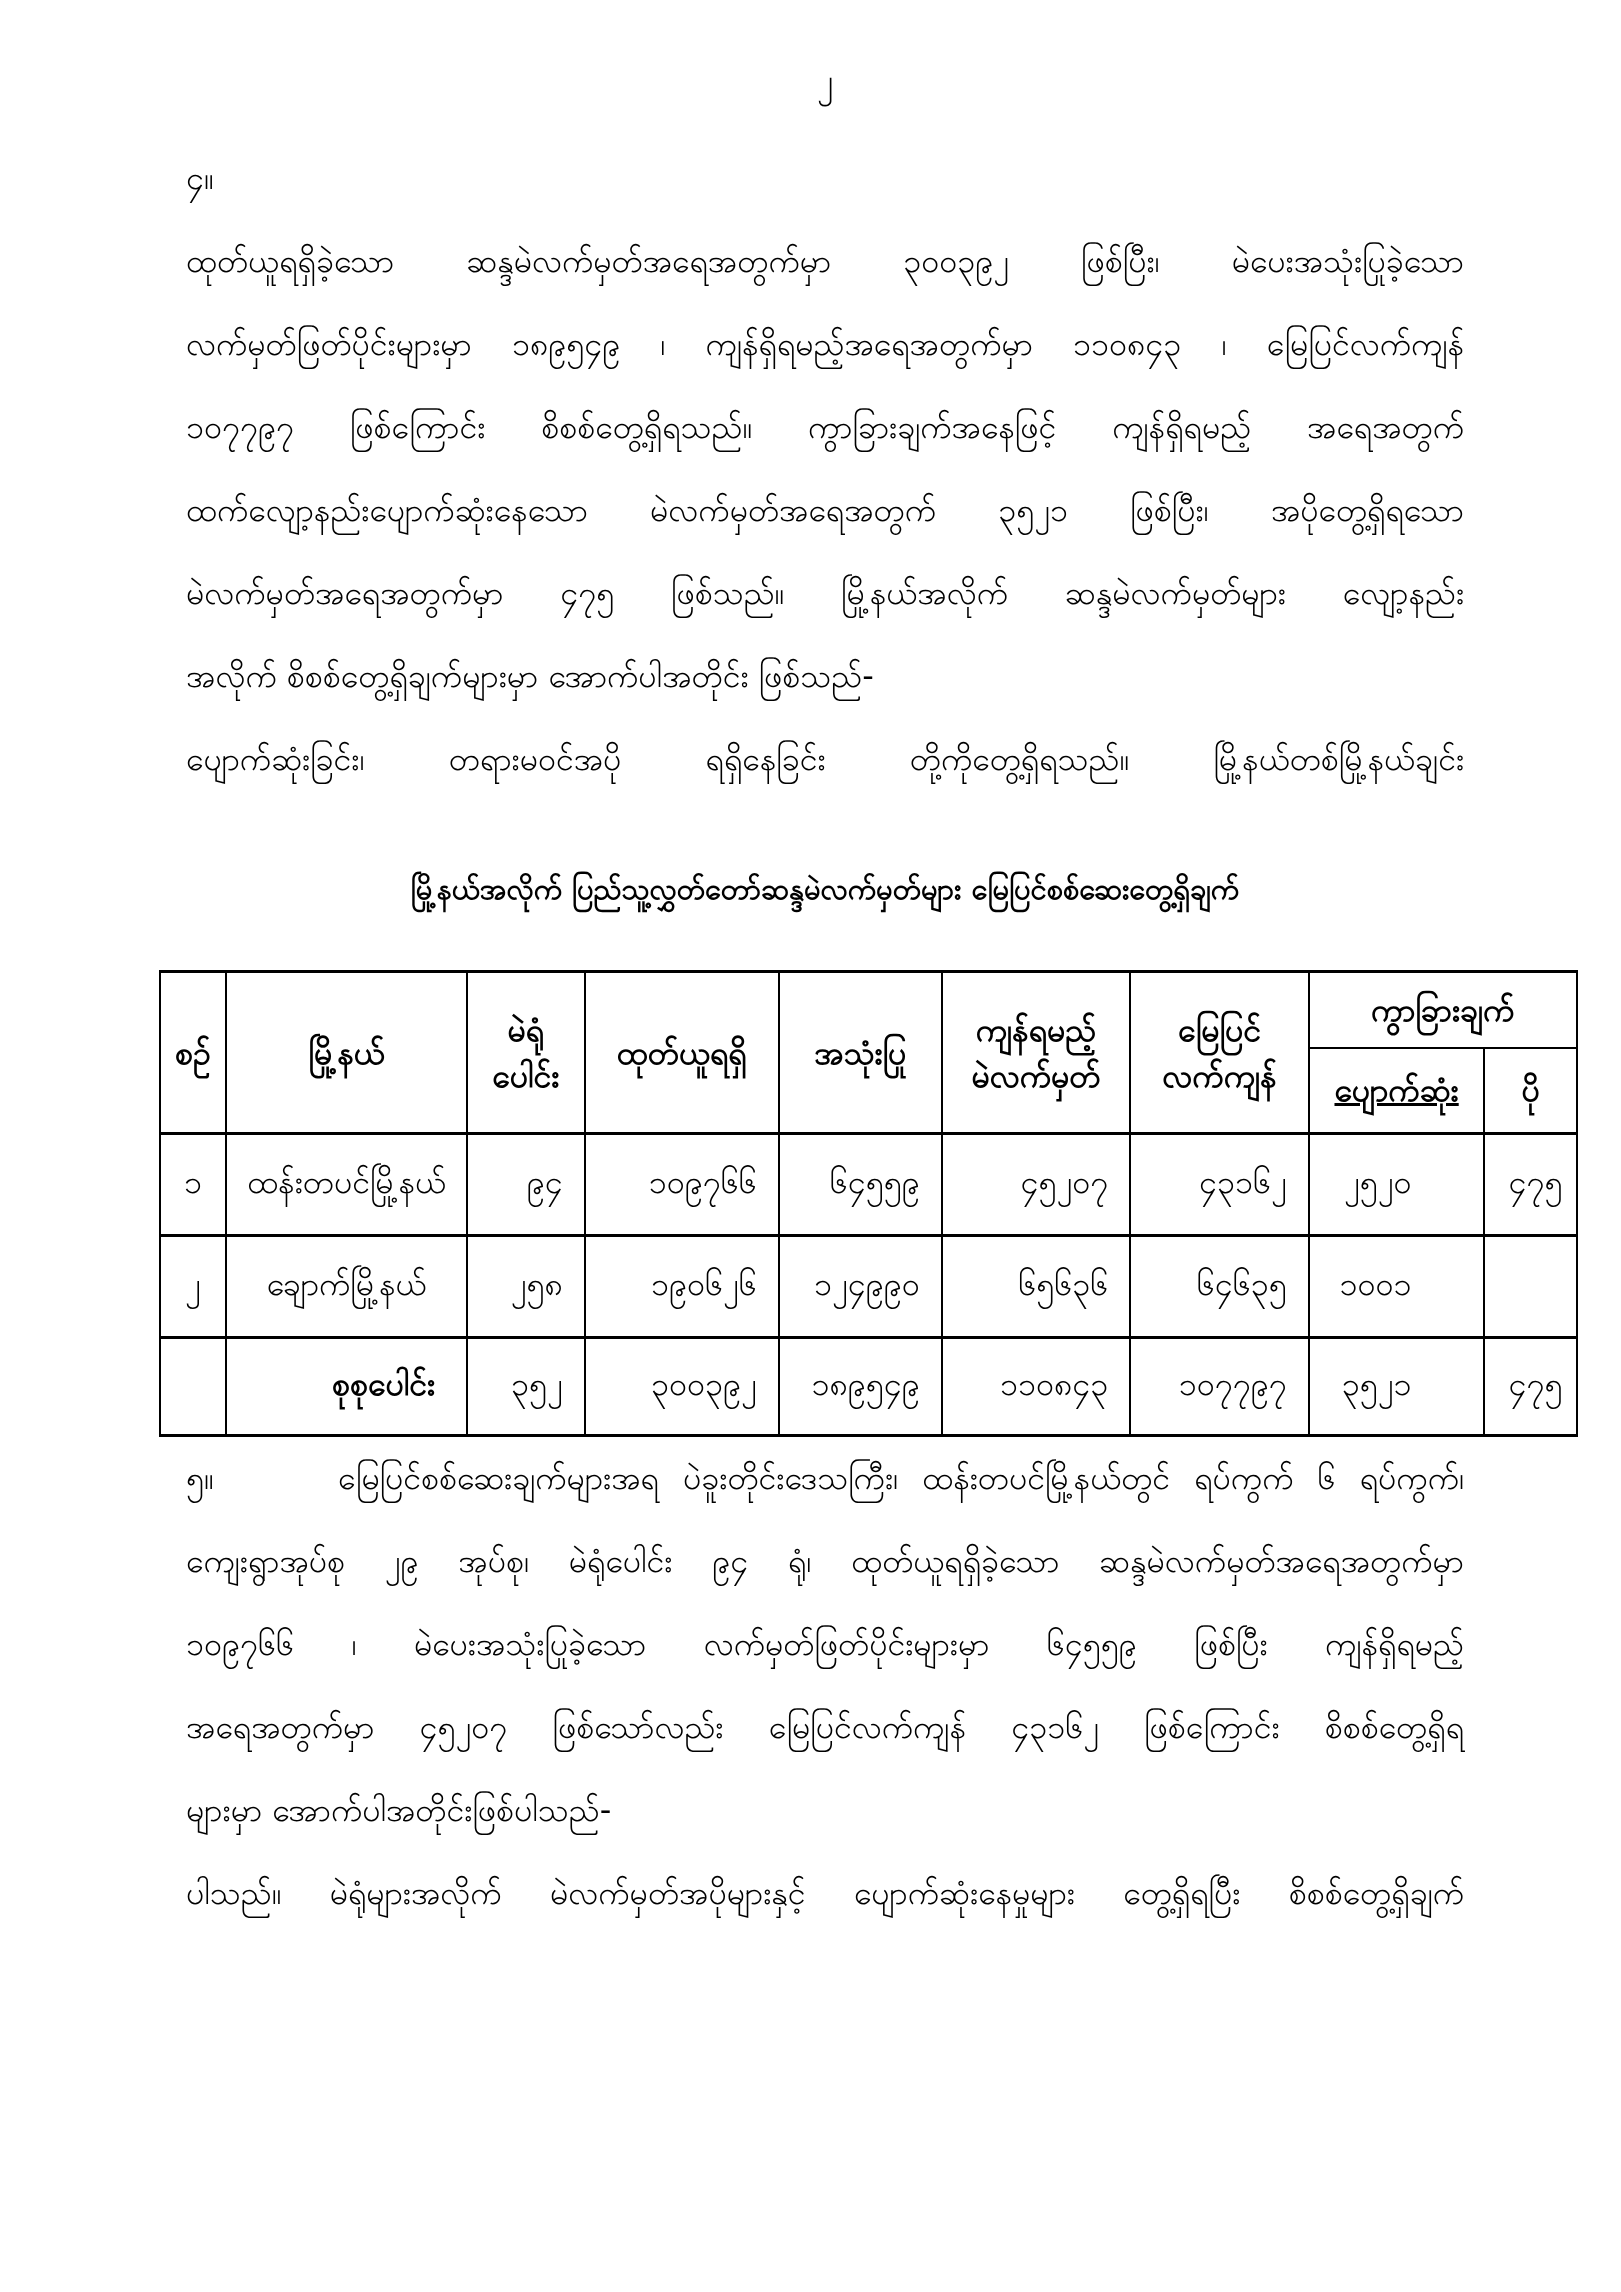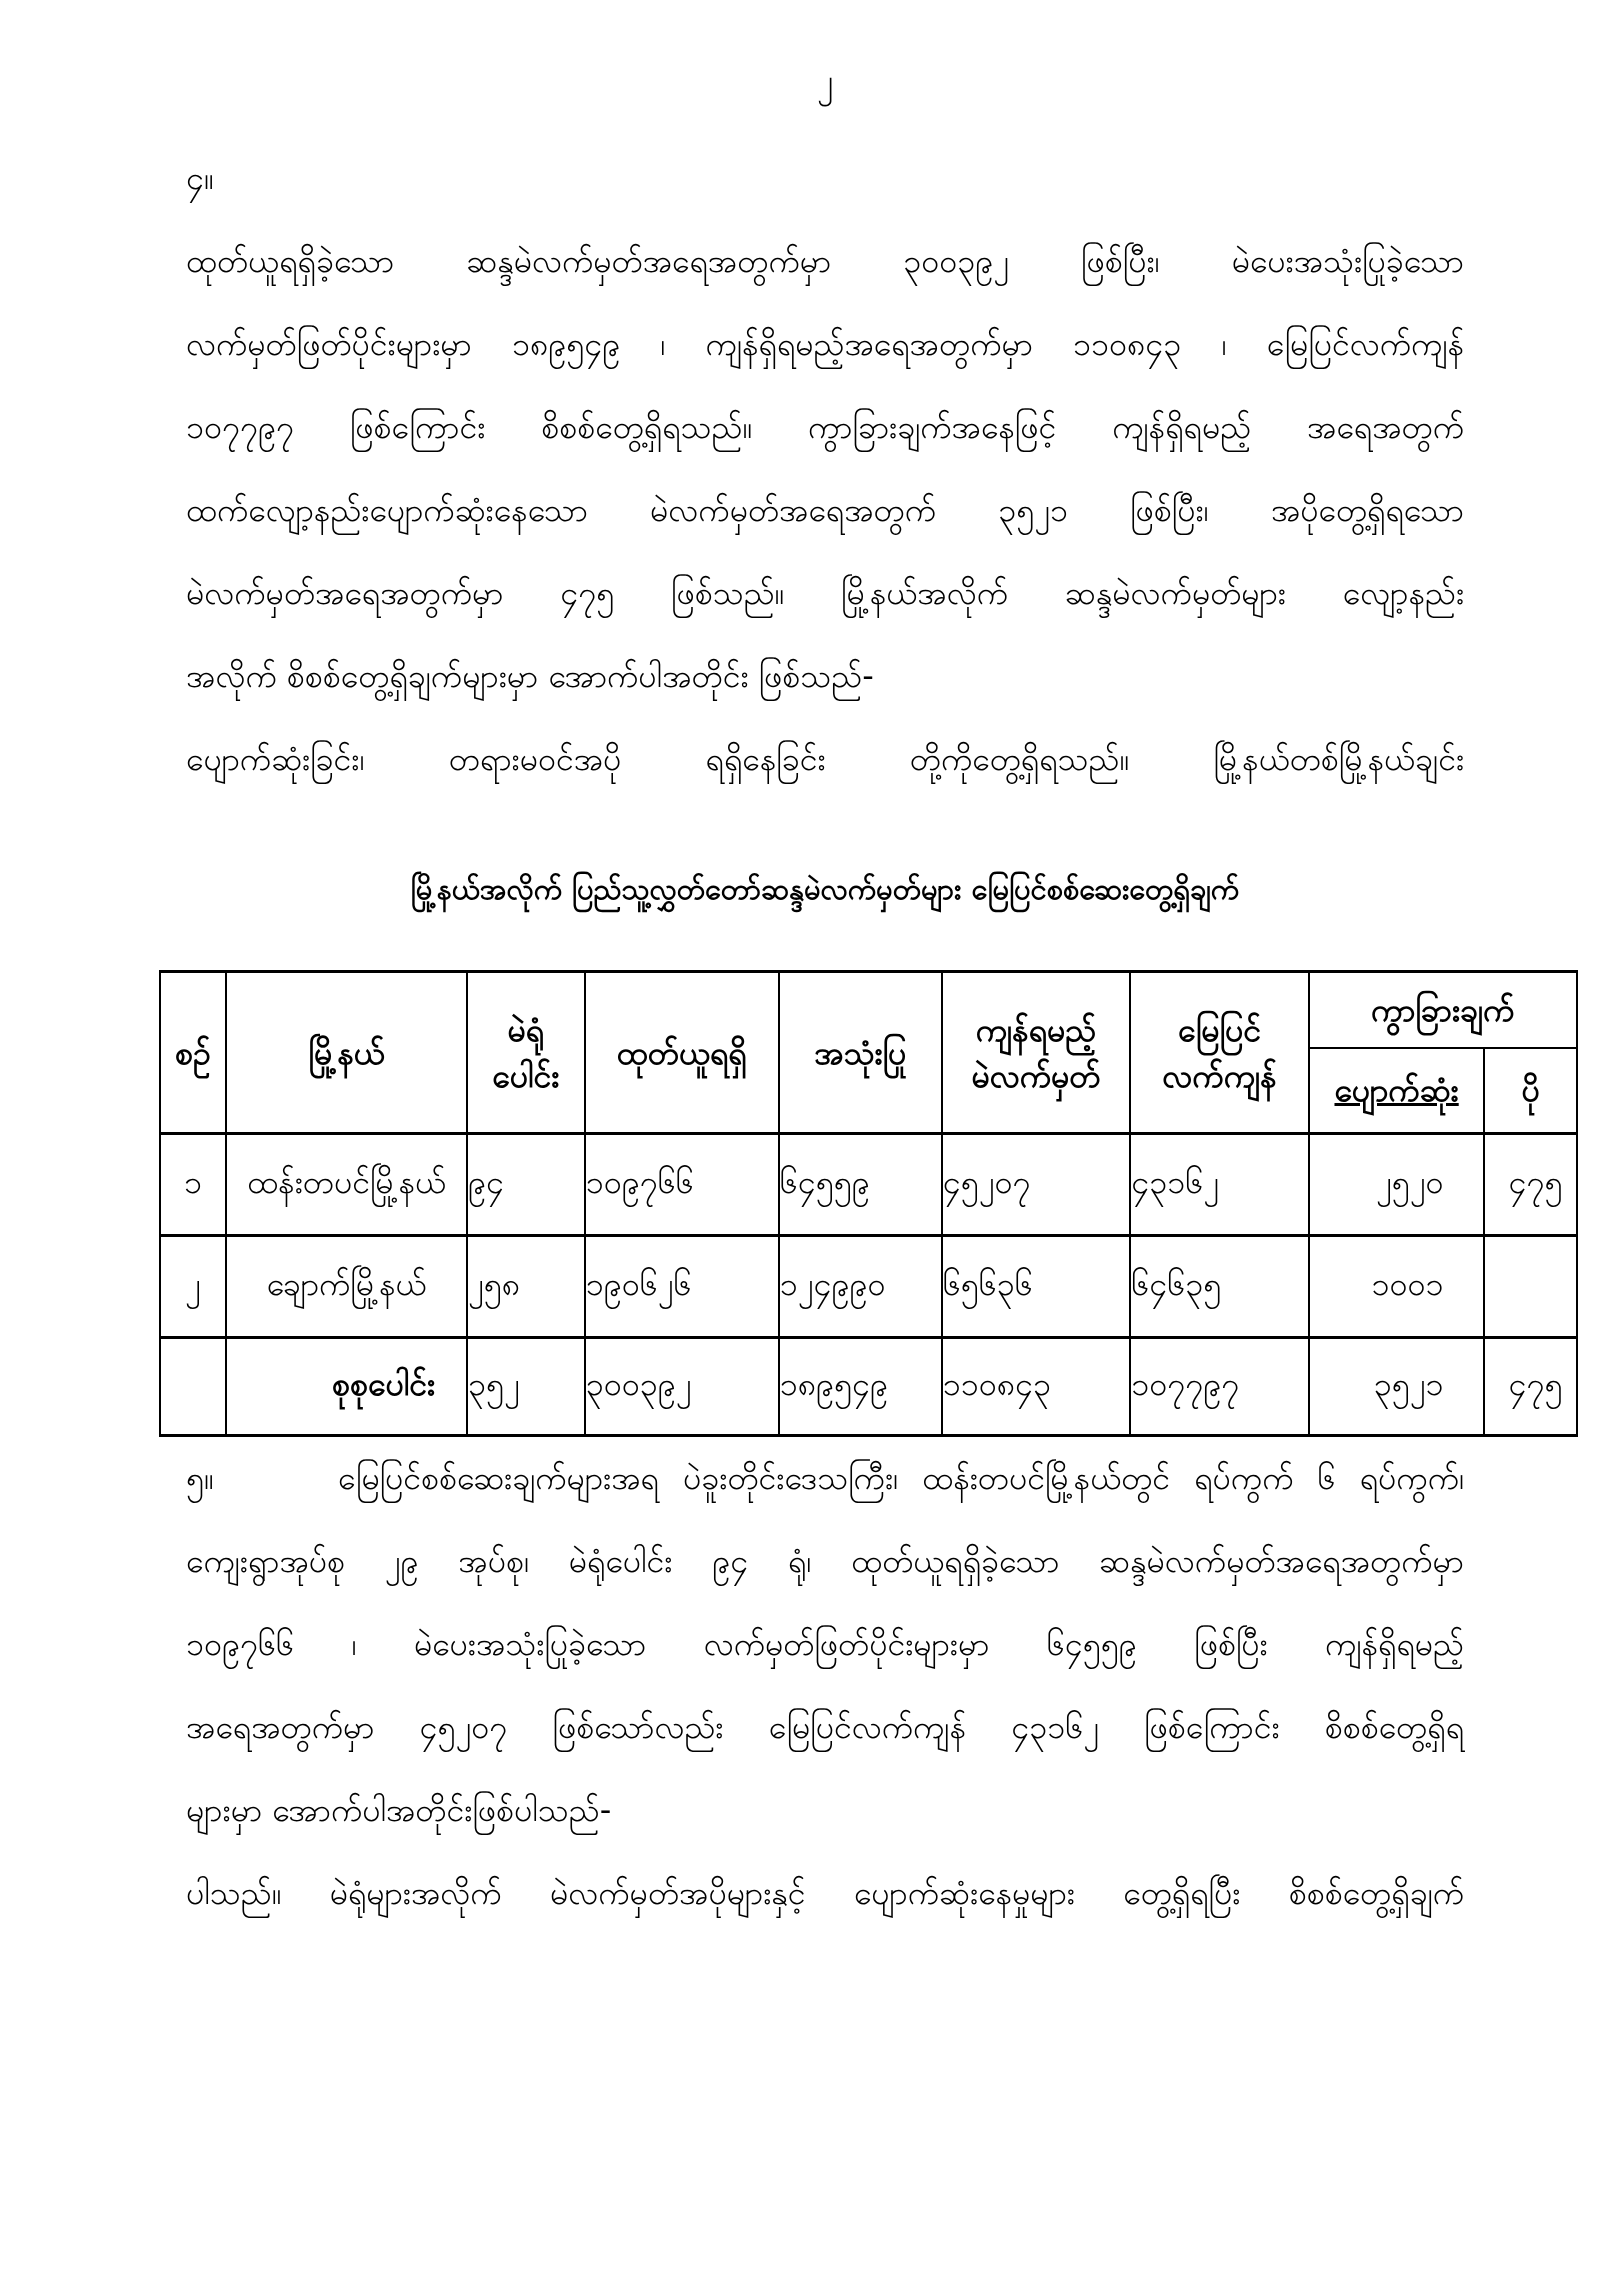--- a/index.html
+++ b/index.html
@@ -56,22 +56,22 @@
     padding:0;
     vertical-align:middle;
     font-weight:normal;
   }
   .vote-table .hd { font-weight:bold; text-align:center; line-height:1.45; }
   .vote-table tr.hrow1 { height:76px; }
   .vote-table tr.hrow2 { height:86px; }
   .vote-table tr.drow  { height:102px; }
   .vote-table tr.trow  { height:98px; font-weight:bold; }
   .vote-table td.c   { text-align:center; }
-  .vote-table td.num { text-align:left; padding-right:29px; }
-  .vote-table td.num-miss { text-align:right; padding-right:40px; }
+  .vote-table td.num { text-align:right; padding-right:21px; }
+  .vote-table td.num-miss { text-align:right; padding-right:72px; }
   .vote-table td.num-extra { text-align:right; padding-right:13px; }
   .vote-table td.total-label { text-align:right; padding-right:31px; font-weight:bold; }
 </style>
 </head>
 <body>
 
 <div class="sheet">
 
   <div class="page-number">၂</div>
 

